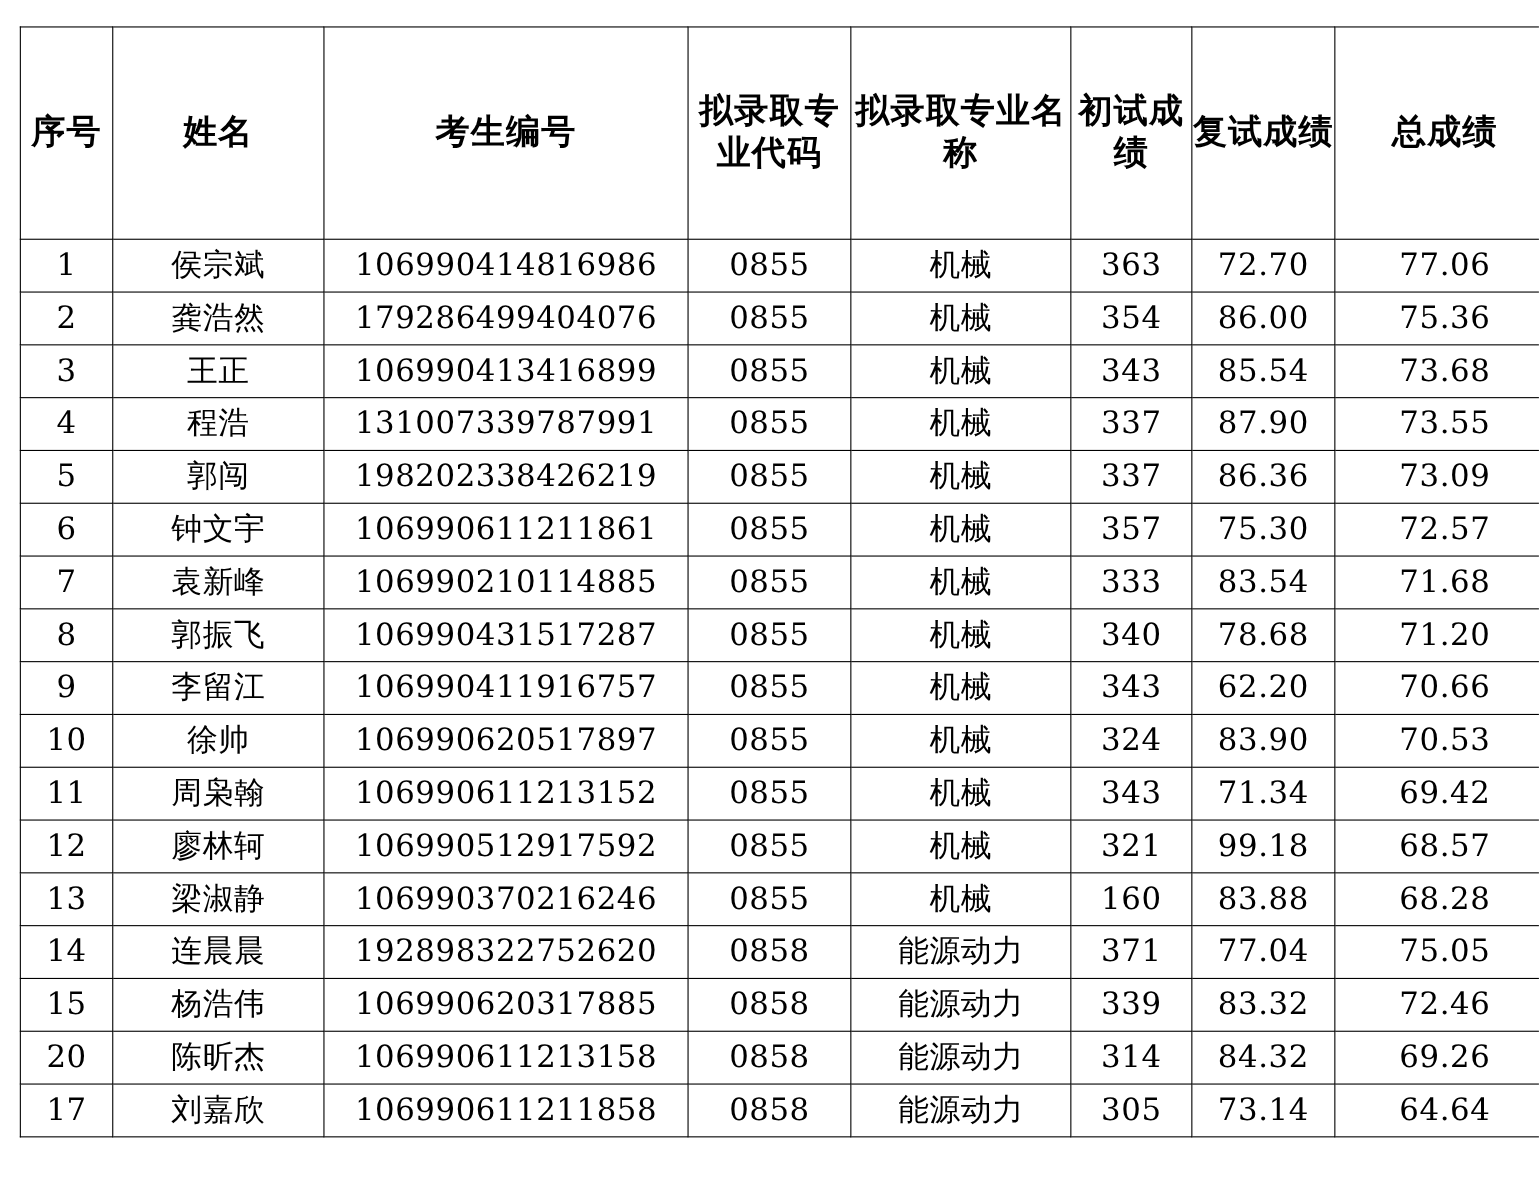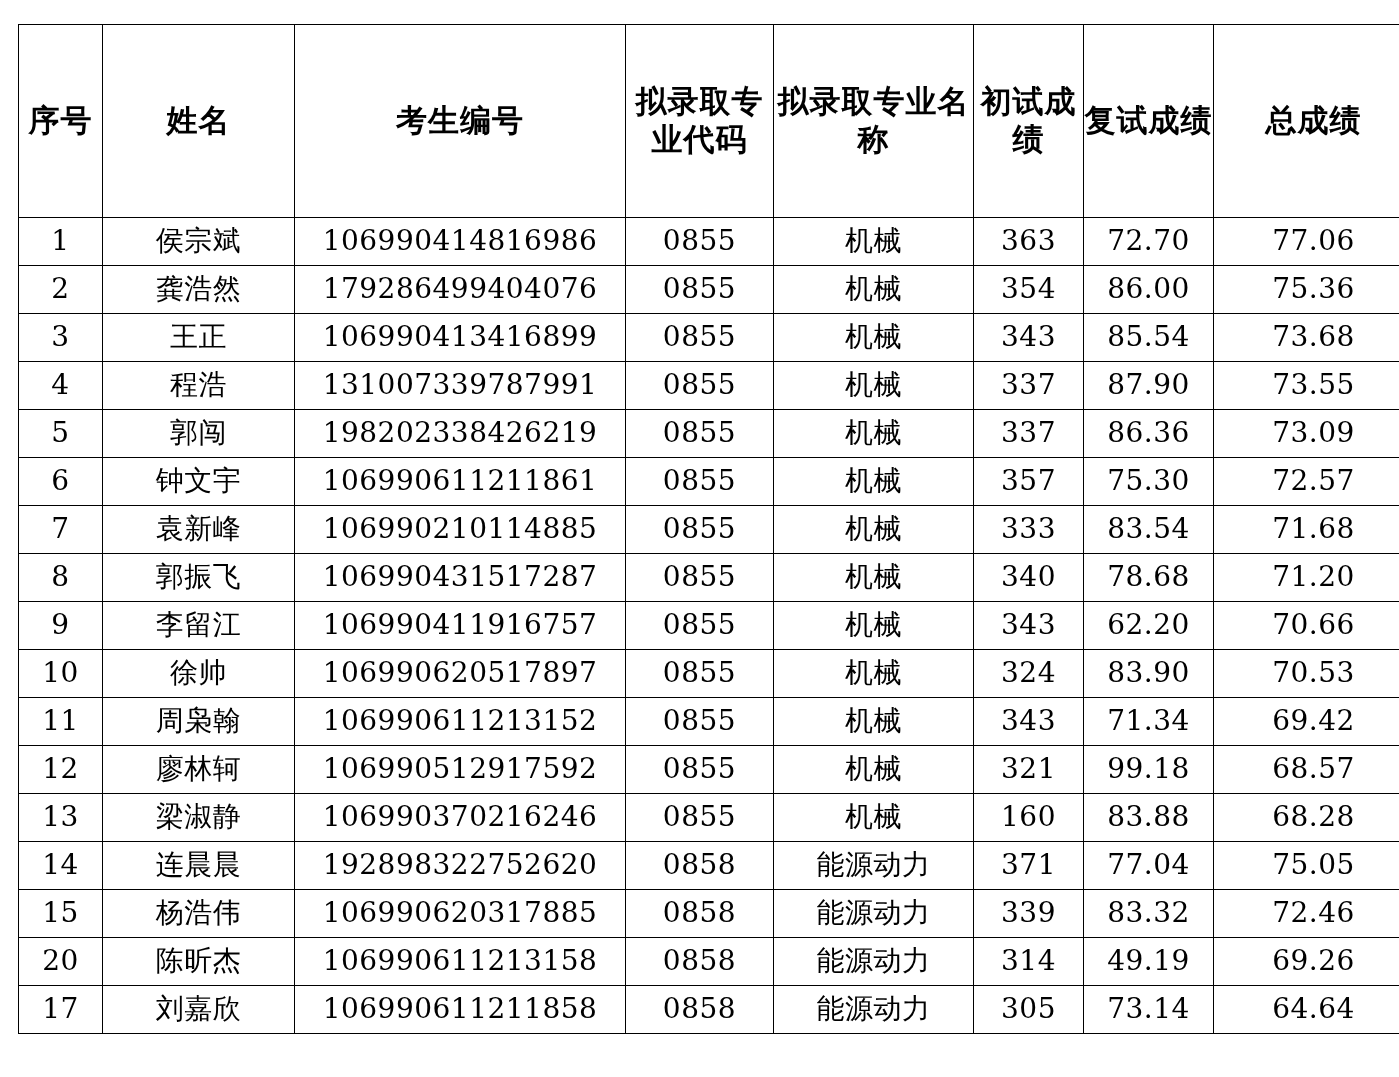--- a/index.html
+++ b/index.html
@@ -250,21 +250,21 @@
           <td class="num">83.32</td>
           <td class="num">72.46</td>
         </tr>
         <tr>
           <td class="num">20</td>
           <td class="cn">陈昕杰</td>
           <td class="num">106990611213158</td>
           <td class="num">0858</td>
           <td class="cn">能源动力</td>
           <td class="num">314</td>
-          <td class="num">49.19</td>
+          <td class="num">84.32</td>
           <td class="num">69.26</td>
         </tr>
         <tr>
           <td class="num">17</td>
           <td class="cn">刘嘉欣</td>
           <td class="num">106990611211858</td>
           <td class="num">0858</td>
           <td class="cn">能源动力</td>
           <td class="num">305</td>
           <td class="num">73.14</td>

